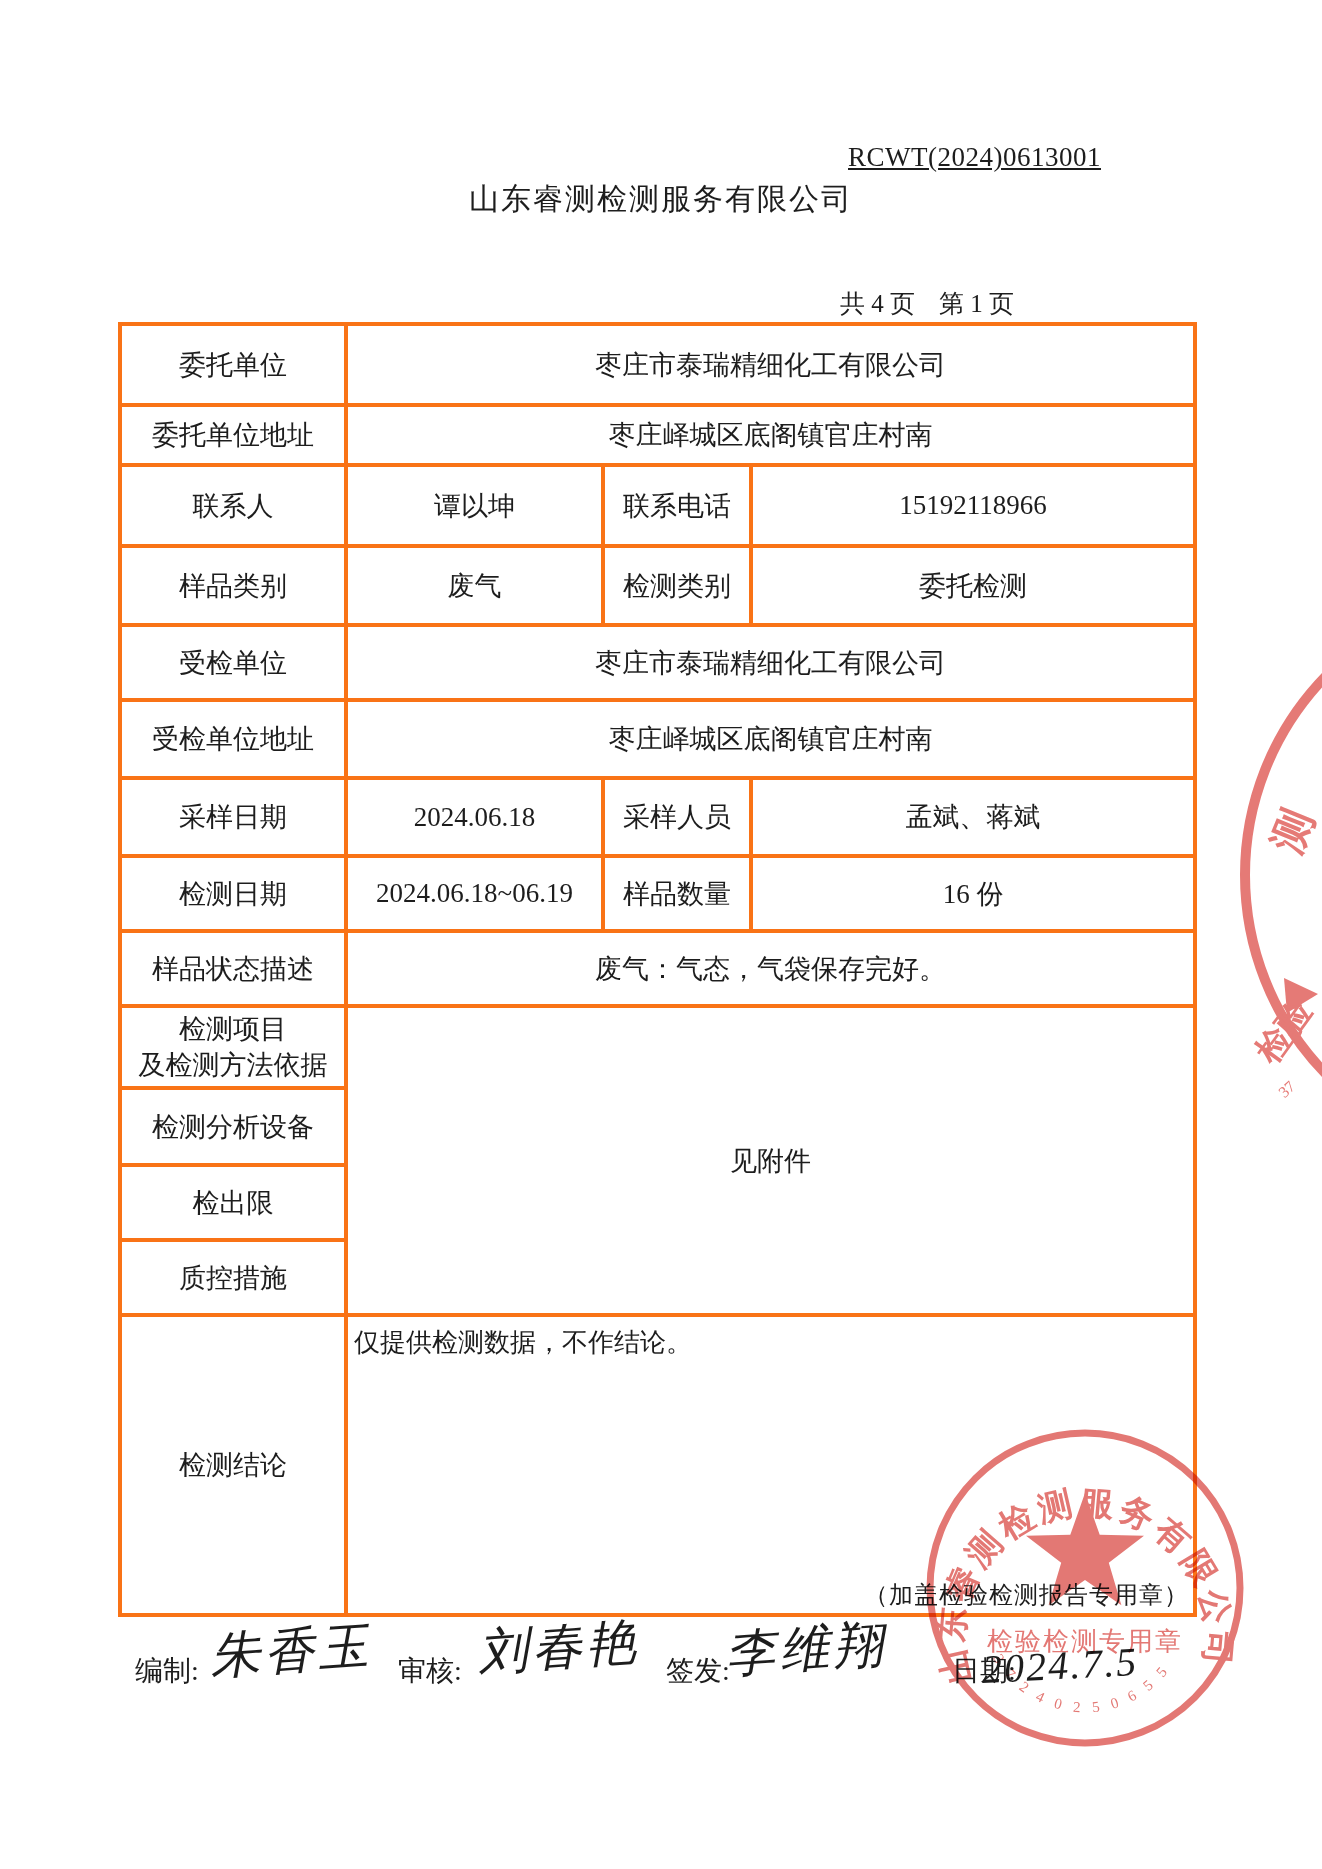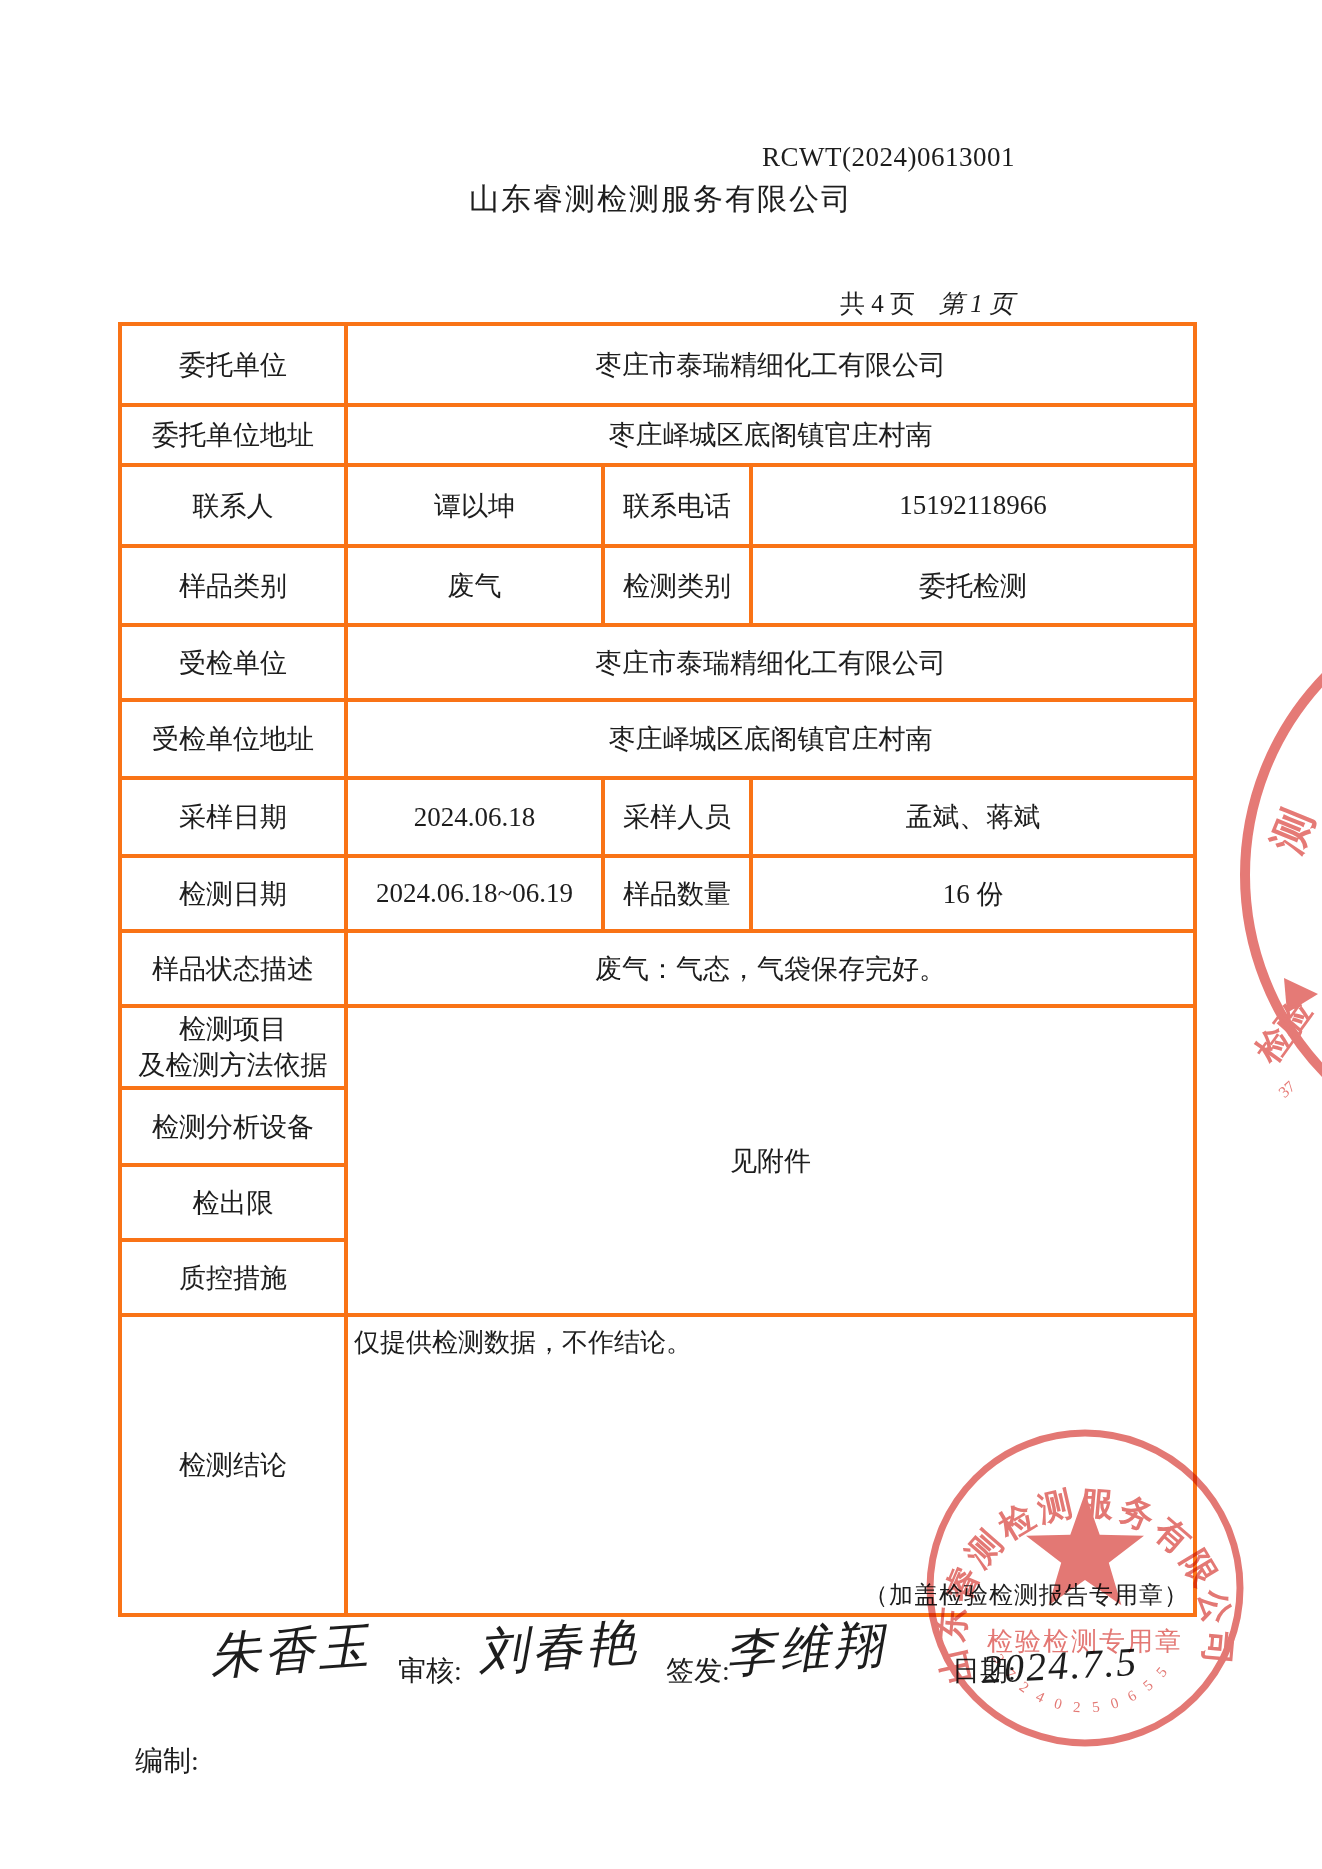--- a/index.html
+++ b/index.html
@@ -2,26 +2,26 @@
 <html><head>
 <meta charset="utf-8">
 <style>
   html,body{margin:0;padding:0;background:#888;}
   .page{
     position:relative;width:1322px;height:1869px;margin:0 auto;
     background:#ffffff;overflow:hidden;
     font-family:"Liberation Serif","DejaVu Serif",serif;color:#1d1d1d;
   }
   .abs{position:absolute;}
-  .report-no{top:142px;left:762px;font-size:27px;letter-spacing:.5px;}
+  .report-no{top:142px;left:848px;font-size:27px;letter-spacing:.5px;text-decoration:underline;}
   .company-name{top:179px;left:0;width:100%;text-align:center;font-size:30px;letter-spacing:2px;}
   .report-title{top:240px;left:0;width:100%;text-align:center;font-size:49px;font-weight:bold;letter-spacing:34px;text-indent:34px;}
   .page-count{top:287px;left:840px;font-size:25px;}
   .page-count span{margin-right:24px;}
-  .page-count span:last-child{margin-right:0;font-style:italic;}
+  .page-count span:last-child{margin-right:0;}
 
   table.report{
     position:absolute;left:118px;top:322px;width:1079px;
     border-collapse:collapse;table-layout:fixed;
   }
   table.report td{
     border:4px solid #f97316;text-align:center;vertical-align:middle;
     font-size:27px;padding:0 4px;overflow:hidden;
   }
   td.two-line{line-height:36px;}
@@ -124,21 +124,21 @@
     <tr style="height:300px">
       <td>检测结论</td>
       <td colspan="3" class="conclusion-cell">
         <div class="conclusion-text">仅提供检测数据，不作结论。</div>
         <div class="seal-note">（加盖检验检测报告专用章）</div>
       </td>
     </tr>
   </tbody>
     </table>
 
-  <div class="abs sig-label" style="top:1742px;left:135px;">编制:</div>
+  <div class="abs sig-label" style="top:1652px;left:135px;">编制:</div>
   <div class="abs handwrite hw-name" style="top:1618px;left:210px;">朱香玉</div>
   <div class="abs sig-label" style="top:1652px;left:398px;">审核:</div>
   <div class="abs handwrite hw-name" style="top:1614px;left:478px;">刘春艳</div>
   <div class="abs sig-label" style="top:1652px;left:666px;">签发:</div>
   <div class="abs handwrite hw-name" style="top:1616px;left:725px;">李维翔</div>
   <div class="abs sig-label" style="top:1652px;left:929px;margin-left:23px;">日期:</div>
   <div class="abs handwrite hw-date" style="top:1642px;left:982px;">2024.7.5</div>
 
   <svg class="abs seal seal-main" viewBox="0 0 340 340" style="color: rgb(221, 90, 85);">
     <defs>

